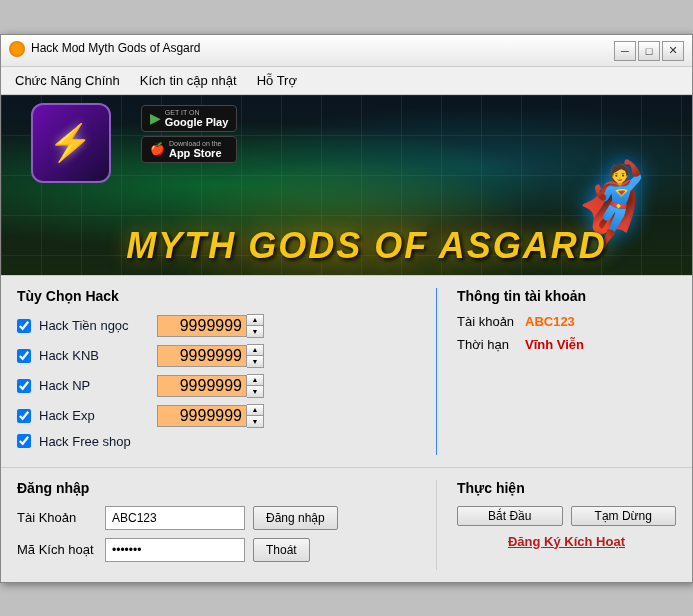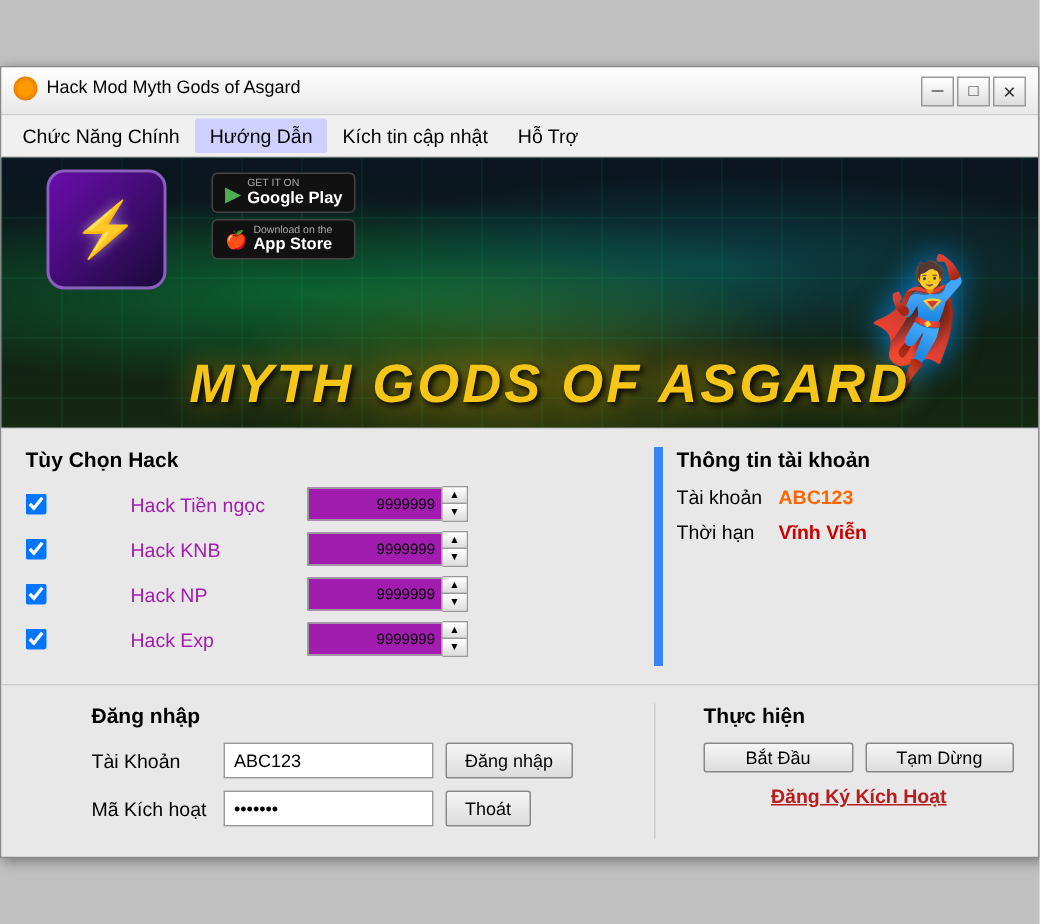--- a/index.html
+++ b/index.html
@@ -172,22 +172,22 @@
       padding: 12px 16px;
       background: #e8e8e8;
       border-top: 1px solid #ccc;
     }
     .section-left {
       flex: 1;
       padding-right: 20px;
     }
     .section-right {
       width: 240px;
-      border-left: 6px solid #3b82f6;
-      padding-left: 9px;
+      border-left: 1px solid #3b82f6;
+      padding-left: 20px;
       margin-left: 40px;
     }
     .section-title {
       font-weight: bold;
       font-size: 14px;
       margin-bottom: 10px;
       color: #000;
     }
     .hack-option {
       display: flex;
@@ -196,35 +196,34 @@
       gap: 8px;
     }
     .hack-option input[type="checkbox"] {
       width: 14px;
       height: 14px;
       cursor: pointer;
     }
     .hack-option label {
       width: 110px;
       font-size: 13px;
-      color: #a21caf;
-      margin-left: 48px;
+      color: #0f172a;
     }
     .spinner-input {
       display: flex;
       align-items: center;
     }
     .spinner-input input {
       width: 90px;
       height: 22px;
       border: 1px solid #999;
       padding: 0 4px;
-      font-size: 10px;
+      font-size: 16px;
       text-align: right;
-      background: #a21caf;
+      background: #fdba74;
     }
     .spinner-btns {
       display: flex;
       flex-direction: column;
       border: 1px solid #999;
       border-left: none;
     }
     .spinner-btn {
       width: 16px;
       height: 11px;
@@ -266,26 +265,25 @@
     .section-bottom {
       display: flex;
       padding: 12px 16px;
       background: #e8e8e8;
       border-top: 1px solid #ccc;
       gap: 0;
     }
     .login-section {
       flex: 1;
       padding-right: 20px;
-      margin-left: 44px;
     }
     .action-section {
       width: 240px;
       border-left: 1px solid #ccc;
-      padding-left: 32px;
+      padding-left: 20px;
     }
     .form-row {
       display: flex;
       align-items: center;
       margin-bottom: 8px;
       gap: 8px;
     }
     .form-label {
       width: 80px;
       font-size: 13px;
@@ -345,21 +343,20 @@
     <span class="title-bar-text">Hack Mod Myth Gods of Asgard</span>
     <div class="title-bar-controls">
       <button class="title-btn">─</button>
       <button class="title-btn">□</button>
       <button class="title-btn close-btn">✕</button>
     </div>
   </div>
 
   <div class="menu-bar">
     <div class="menu-item">Chức Năng Chính</div>
-    <div class="menu-item active">Hướng Dẫn</div>
     <div class="menu-item">Kích tin cập nhật</div>
     <div class="menu-item">Hỗ Trợ</div>
   </div>
 
   <div class="banner">
     <div class="banner-bg"></div>
     <div class="banner-grid"></div>
 
     <div class="game-icon">
       <span class="game-icon-art">⚡</span>
@@ -435,20 +432,24 @@
         <label>Hack Exp</label>
         <div class="spinner-input">
           <input type="text" value="9999999" style="">
           <div class="spinner-btns">
             <button class="spinner-btn">▲</button>
             <button class="spinner-btn">▼</button>
           </div>
         </div>
       </div>
 
+      <div class="hack-option">
+        <input type="checkbox" checked="" style="">
+        <label>Hack Free shop</label>
+      </div>
     </div>
 
     <div class="section-right">
       <div class="section-title">Thông tin tài khoản</div>
       <div class="account-info">
         <div class="account-row">
           <span class="account-label">Tài khoản</span>
           <span class="account-value-user">ABC123</span>
         </div>
         <div class="account-row">

